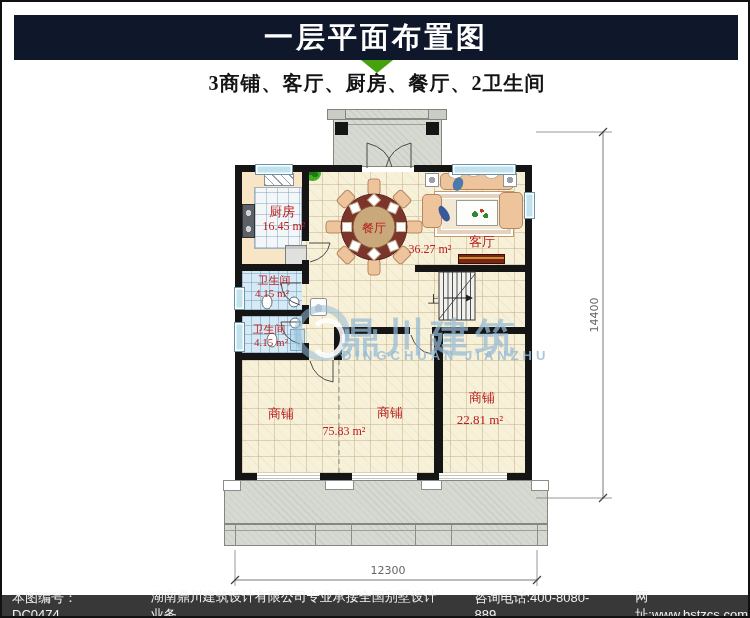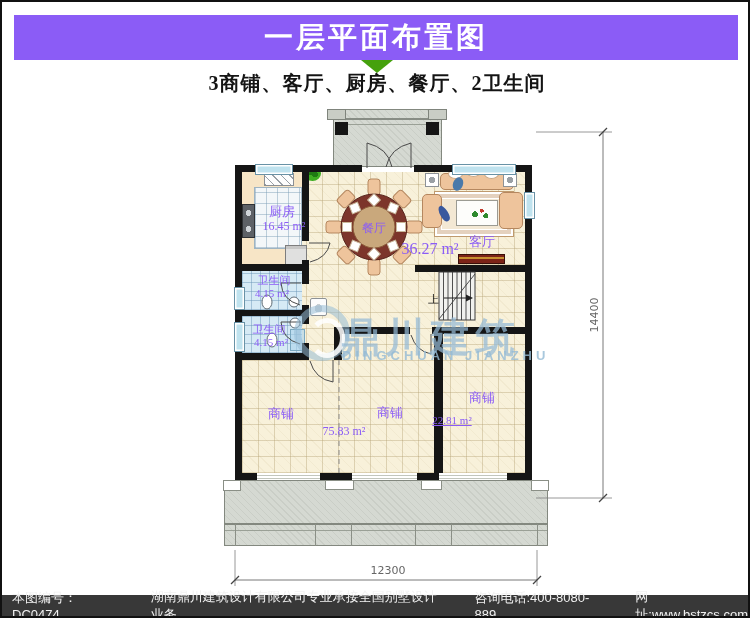--- a/index.html
+++ b/index.html
@@ -1,20 +1,20 @@
 <!DOCTYPE html>
 <html><head>
 <meta charset="utf-8">
 <style>
   html,body{margin:0;padding:0;background:#fff;}
   .page{position:relative;width:750px;height:618px;background:#fff;border:2px solid #111;
         box-sizing:border-box;overflow:hidden;font-family:"Liberation Sans",sans-serif;}
   .abs{position:absolute;}
   
-  .title-bar{position:absolute;left:12px;top:13px;width:724px;height:45px;background:#8b5cf6;
+  .title-bar{position:absolute;left:12px;top:13px;width:724px;height:45px;background:#0f172a;
              display:flex;align-items:center;justify-content:center;z-index:60;}
   .title-bar span{color:#fff;font-size:29px;font-weight:bold;letter-spacing:3px;}
   .title-pointer{position:absolute;left:359px;top:58px;width:0;height:0;z-index:60;
                  border-left:16px solid transparent;border-right:16px solid transparent;
                  border-top:13px solid #45a10d;}
   .subtitle{position:absolute;left:0;top:68px;width:750px;text-align:center;z-index:60;
             font-family:"Liberation Serif",serif;font-weight:bold;font-size:20px;color:#141414;letter-spacing:1px;}
   
   .floor-cream{background-color:#f8f1da;background-image:
      repeating-linear-gradient(0deg, rgba(176,156,108,.38) 0 1px, transparent 1px 16px),
@@ -27,21 +27,21 @@
      border:1px solid #9fb4c2;}
   .bath-tile{background-color:#d6eaf5;background-image:
      repeating-linear-gradient(0deg, rgba(100,145,180,.45) 0 1px, transparent 1px 9px),
      repeating-linear-gradient(90deg, rgba(100,145,180,.45) 0 1px, transparent 1px 9px);}
   .porch{background-color:#d5d9d2;border:1px solid #83887f;background-image:
      repeating-linear-gradient(45deg, rgba(120,125,115,.12) 0 1px, transparent 1px 5px);}
   .w{position:absolute;background:#151515;z-index:20;}
   .win{position:absolute;background:#bfe2ee;border:1px solid #6892a6;z-index:25;
        box-shadow:inset 0 0 0 1.5px #fff;}
   .lbl{position:absolute;transform:translate(-50%,-50%);white-space:nowrap;z-index:40;
-       font-family:"Liberation Serif","DejaVu Serif",serif;color:#8b5cf6;}
+       font-family:"Liberation Serif","DejaVu Serif",serif;color:#b91c1c;}
   .thresh{position:absolute;height:1px;background:#c2c6bd;z-index:21;}
   .stub{position:absolute;background:#fff;border:1px solid #8a8f86;box-sizing:border-box;z-index:22;}
   .stepline{position:absolute;width:1px;background:#8a8f86;z-index:6;}
   
   .wm{position:absolute;z-index:50;pointer-events:none;}
   .wm-ring{left:292px;top:303px;width:56px;height:56px;border:7px solid rgba(150,188,214,.55);
            border-radius:50%;box-sizing:border-box;}
   .wm-ring::after{content:"";position:absolute;left:8px;top:6px;width:26px;height:30px;
            border:5px solid rgba(255,255,255,.85);border-radius:50%;border-left-color:transparent;}
   .wm-cn{left:338px;top:308px;font-size:40px;font-weight:bold;letter-spacing:5px;
@@ -233,31 +233,31 @@
       <line x1="233" y1="578" x2="535" y2="578" stroke="#555"></line>
       <line x1="229" y1="582" x2="237" y2="574" stroke="#444" stroke-width="1.2"></line>
       <line x1="531" y1="582" x2="539" y2="574" stroke="#444" stroke-width="1.2"></line>
       <text x="386" y="572" font-size="11" fill="#666" text-anchor="middle" stroke="none" font-family="DejaVu Sans, sans-serif">12300</text>
     </g>
   </svg>
 
   <div class="lbl" style="left:280px;top:210px;font-size:13px;">厨房</div>
   <div class="lbl" style="left:282px;top:224px;font-size:12px;">16.45 m²</div>
   <div class="lbl" style="left:372px;top:226px;font-size:12px;">餐厅</div>
-  <div class="lbl" style="left:428px;top:247px;font-size:16px;">36.27 m²</div>
+  <div class="lbl" style="left:428px;top:247px;font-size:12px;">36.27 m²</div>
   <div class="lbl" style="left:480px;top:240px;font-size:13px;">客厅</div>
   <div class="lbl" style="left:272px;top:278px;font-size:11px;">卫生间</div>
   <div class="lbl" style="left:270px;top:291px;font-size:11px;">4.15 m²</div>
   <div class="lbl" style="left:267px;top:327px;font-size:11px;">卫生间</div>
   <div class="lbl" style="left:269px;top:340px;font-size:11px;">4.15 m²</div>
   <div class="lbl" style="left:279px;top:412px;font-size:13px;">商铺</div>
   <div class="lbl" style="left:388px;top:411px;font-size:13px;">商铺</div>
   <div class="lbl" style="left:342px;top:429px;font-size:12px;">75.83 m²</div>
   <div class="lbl" style="left:480px;top:396px;font-size:13px;">商铺</div>
-  <div class="lbl" style="left:450px;top:418px;font-size:11px;text-decoration:underline;">22.81 m²</div>
+  <div class="lbl" style="left:478px;top:418px;font-size:13px;">22.81 m²</div>
 
   <div class="abs wm wm-ring"></div>
   <div class="abs wm wm-cn">鼎川建筑</div>
   <div class="abs wm wm-en">DINGCHUAN JIANZHU</div>
 
   <div class="footer">
     <span>本图编号：DC0474</span>
     <span>湖南鼎川建筑设计有限公司专业承接全国别墅设计业务</span>
     <span>咨询电话:400-8080-889</span>
     <span>网址:www.bstzcs.com</span>

